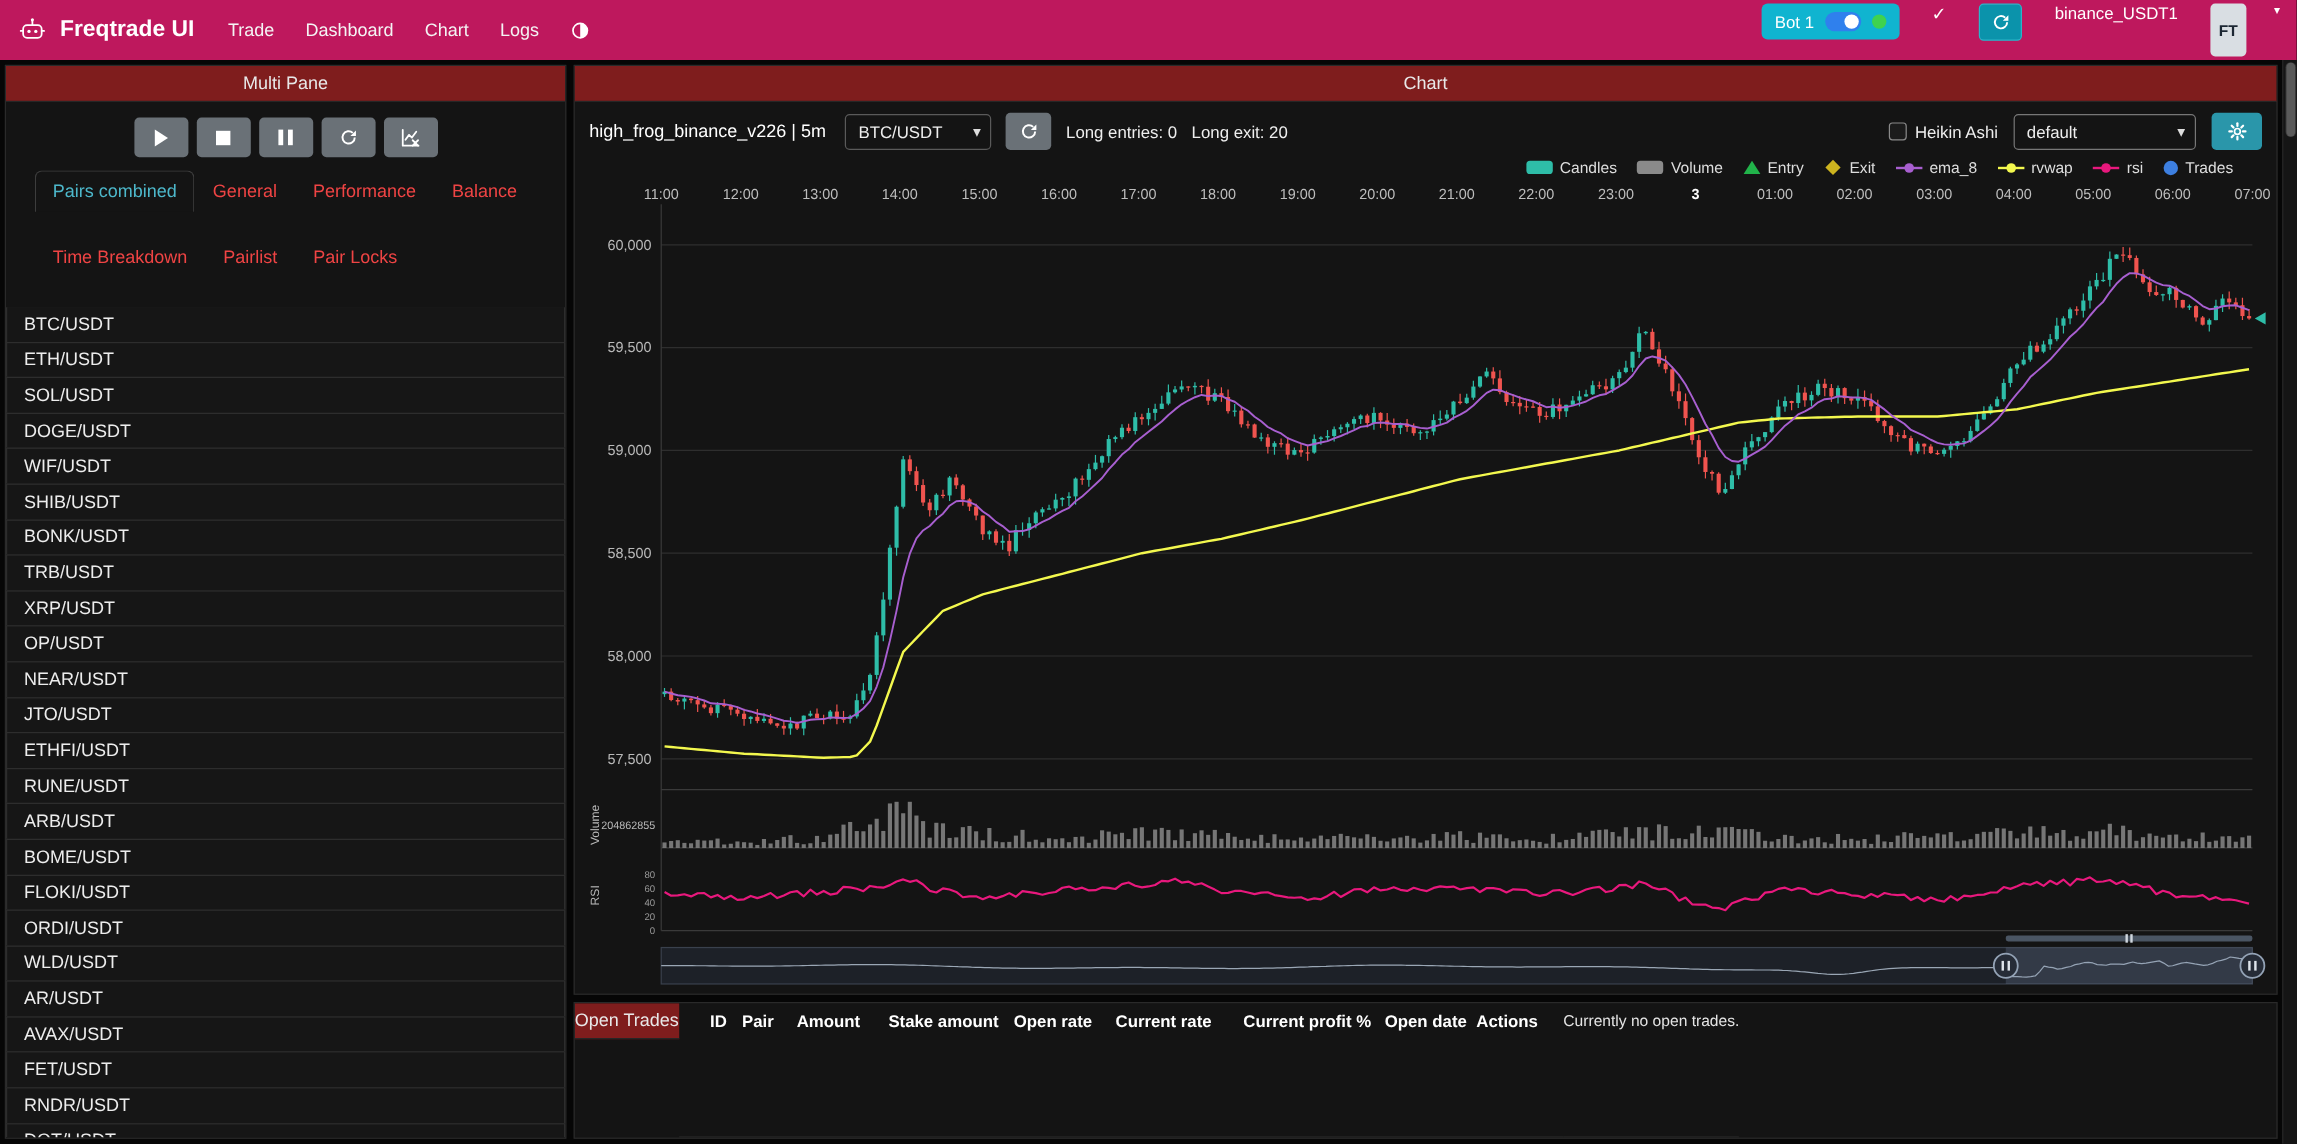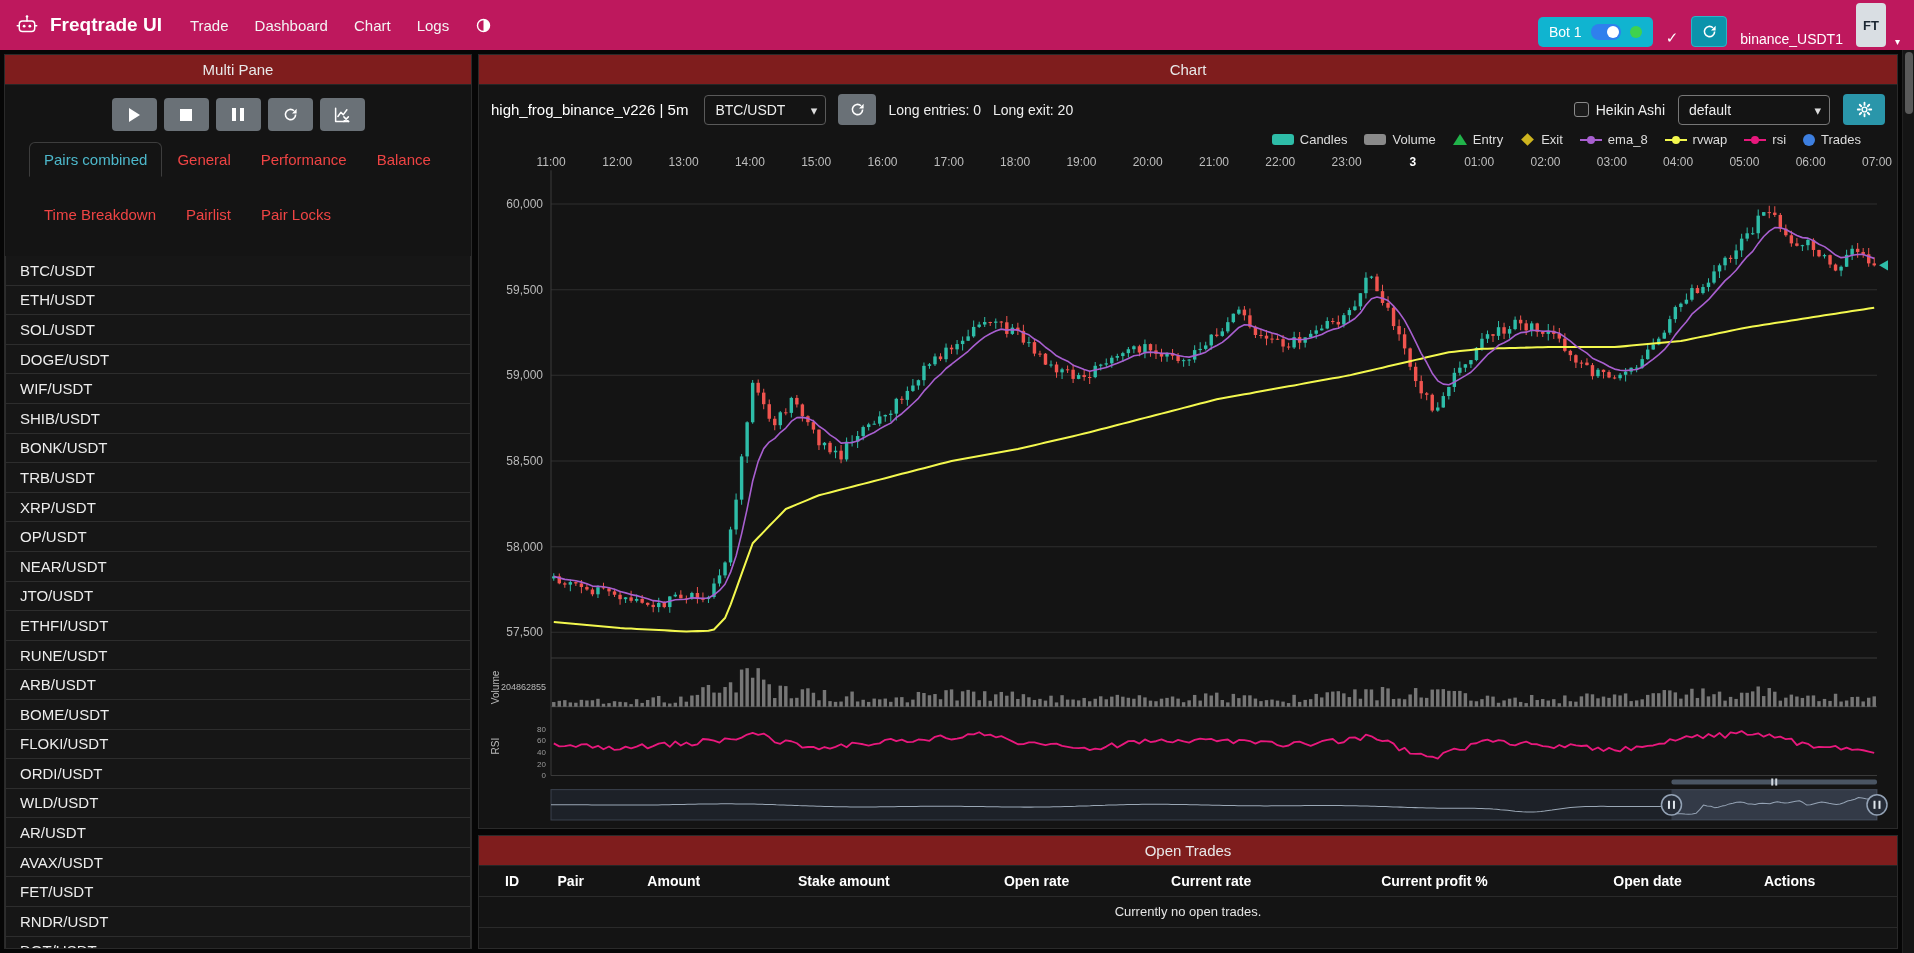--- a/index.html
+++ b/index.html
@@ -4,21 +4,21 @@
 <style>
 *{box-sizing:border-box;margin:0;padding:0}
 html,body{width:1914px;height:953px;overflow:hidden;background:#060606;
   font-family:"Liberation Sans",sans-serif;-webkit-font-smoothing:antialiased}
 
 .navbar{height:50px;background:#be185d;display:flex;align-items:center;padding:0 14px;color:#fff}
 .brand{display:flex;align-items:center;gap:10px;font-size:19px;font-weight:bold;margin-right:28px}
 .nav-items{display:flex;align-items:center}
 .nav-item{font-size:15px;color:#f4f4f4;margin-right:26px;cursor:pointer}
 .theme-btn{display:flex;align-items:center;margin-right:0;cursor:pointer}
-.nav-right{margin-left:auto;display:flex;align-items:flex-end;gap:13px}
+.nav-right{margin-left:auto;display:flex;align-items:flex-start;gap:27px}
 .bot-group{display:flex;align-items:center;gap:9px;background:#10b4d0;border-radius:5px;padding:7px 11px;font-size:14px;cursor:pointer}
 .toggle{width:30px;height:16px;border-radius:9px;background:#2f80ed;position:relative;display:inline-block}
 .toggle::after{content:"";position:absolute;right:2px;top:2px;width:12px;height:12px;border-radius:50%;background:#fff}
 .green-dot{width:12px;height:12px;border-radius:50%;background:#3fd24f;display:inline-block}
 .check{font-size:15px;color:#fff}
 .nav-reload{width:36px;height:31px;background:#0b93ab;border:1px solid #2ab5c9;border-radius:4px;display:flex;align-items:center;justify-content:center;cursor:pointer}
 .bot-name{font-size:14px;color:#fff}
 .avatar{width:30px;height:44px;background:#d9dee3;color:#1c2733;border-radius:4px;display:flex;align-items:center;justify-content:center;font-size:13px;font-weight:bold;cursor:pointer}
 .caret{font-size:10px;color:#fff;margin-left:-4px;cursor:pointer}
 
@@ -58,21 +58,21 @@
 .legend-item i{display:inline-block}
 .m-rect{width:22px;height:11px;border-radius:3px;background:var(--c)}
 .m-triangle{width:0;height:0;border-left:7px solid transparent;border-right:7px solid transparent;border-bottom:11px solid var(--c);background:none}
 .m-diamond{width:9px;height:9px;background:var(--c);transform:rotate(45deg);margin:0 3px}
 .m-line{width:22px;height:2px;background:var(--c);position:relative}
 .m-line::after{content:"";position:absolute;left:7px;top:-3px;width:8px;height:8px;border-radius:50%;background:var(--c)}
 .m-circle{width:12px;height:12px;border-radius:50%;background:var(--c)}
 .chart-area{flex:1;padding:2px 4px 6px 6px;cursor:crosshair}
 .chart-area svg{width:100%;height:100%;display:block}
 
-.trades-panel{flex:1;display:flex;flex-direction:column;overflow:hidden}
+.trades-panel{flex:1;display:flex;flex-direction:row;overflow:hidden}
 .trades-head{display:grid;grid-template-columns:3.8% 6.5% 10.9% 14.9% 12.1% 15.2% 16.8% 10.9% 8.9%;border-bottom:1px solid #2a2a2a;padding:0 18px}
 .trades-head div{font-size:14px;font-weight:bold;color:#fff;padding:7px 8px;white-space:nowrap}
 .empty-row{text-align:center;font-size:13px;color:#e4e4e4;padding:7px 0 8px;border-bottom:1px solid #2a2a2a}
 
 .scrollbar{position:fixed;top:50px;right:0;width:12px;height:903px;background:#151515;border-left:1px solid #222}
 .scrollbar .thumb{position:absolute;top:2px;left:2px;width:8px;height:62px;background:#5a5a5a;border-radius:4px}
 svg text{font-family:"Liberation Sans",sans-serif}
 </style>
 </head>
 <body>

